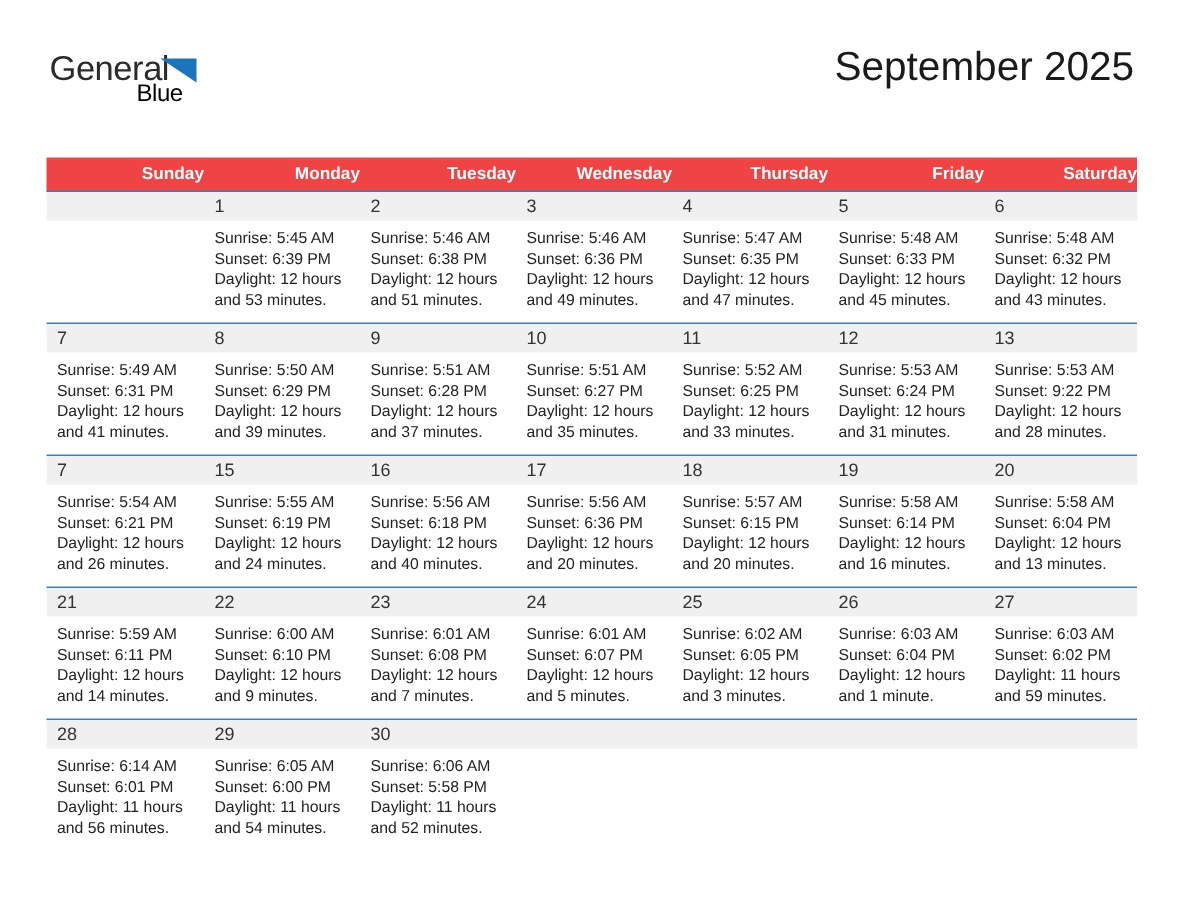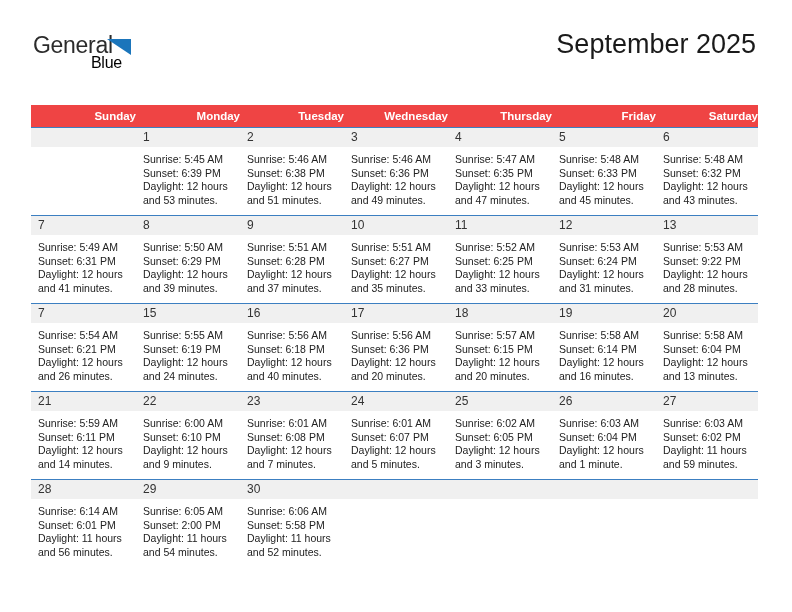--- a/index.html
+++ b/index.html
@@ -443,21 +443,21 @@
               <div>Sunrise: 6:14 AM</div>
               <div>Sunset: 6:01 PM</div>
               <div>Daylight: 11 hours</div>
               <div>and 56 minutes.</div>
             </div>
           </td>
           <td class="">
             <div class="daynum">29</div>
             <div class="cell-lines">
               <div>Sunrise: 6:05 AM</div>
-              <div>Sunset: 2:00 PM</div>
+              <div>Sunset: 6:00 PM</div>
               <div>Daylight: 11 hours</div>
               <div>and 54 minutes.</div>
             </div>
           </td>
           <td class="">
             <div class="daynum">30</div>
             <div class="cell-lines">
               <div>Sunrise: 6:06 AM</div>
               <div>Sunset: 5:58 PM</div>
               <div>Daylight: 11 hours</div>

